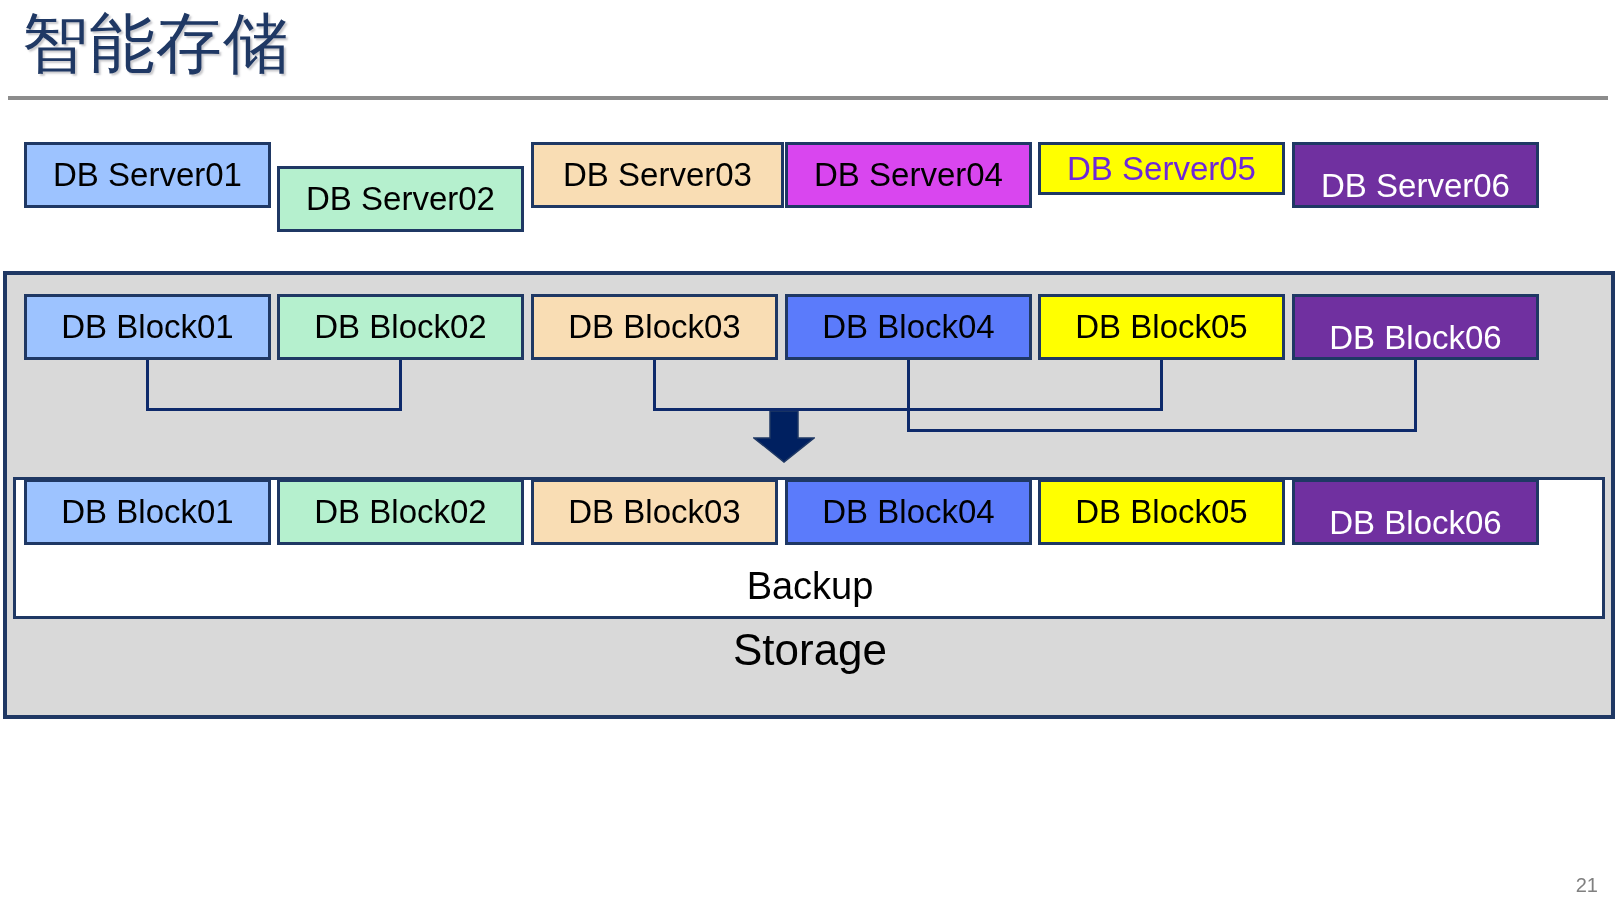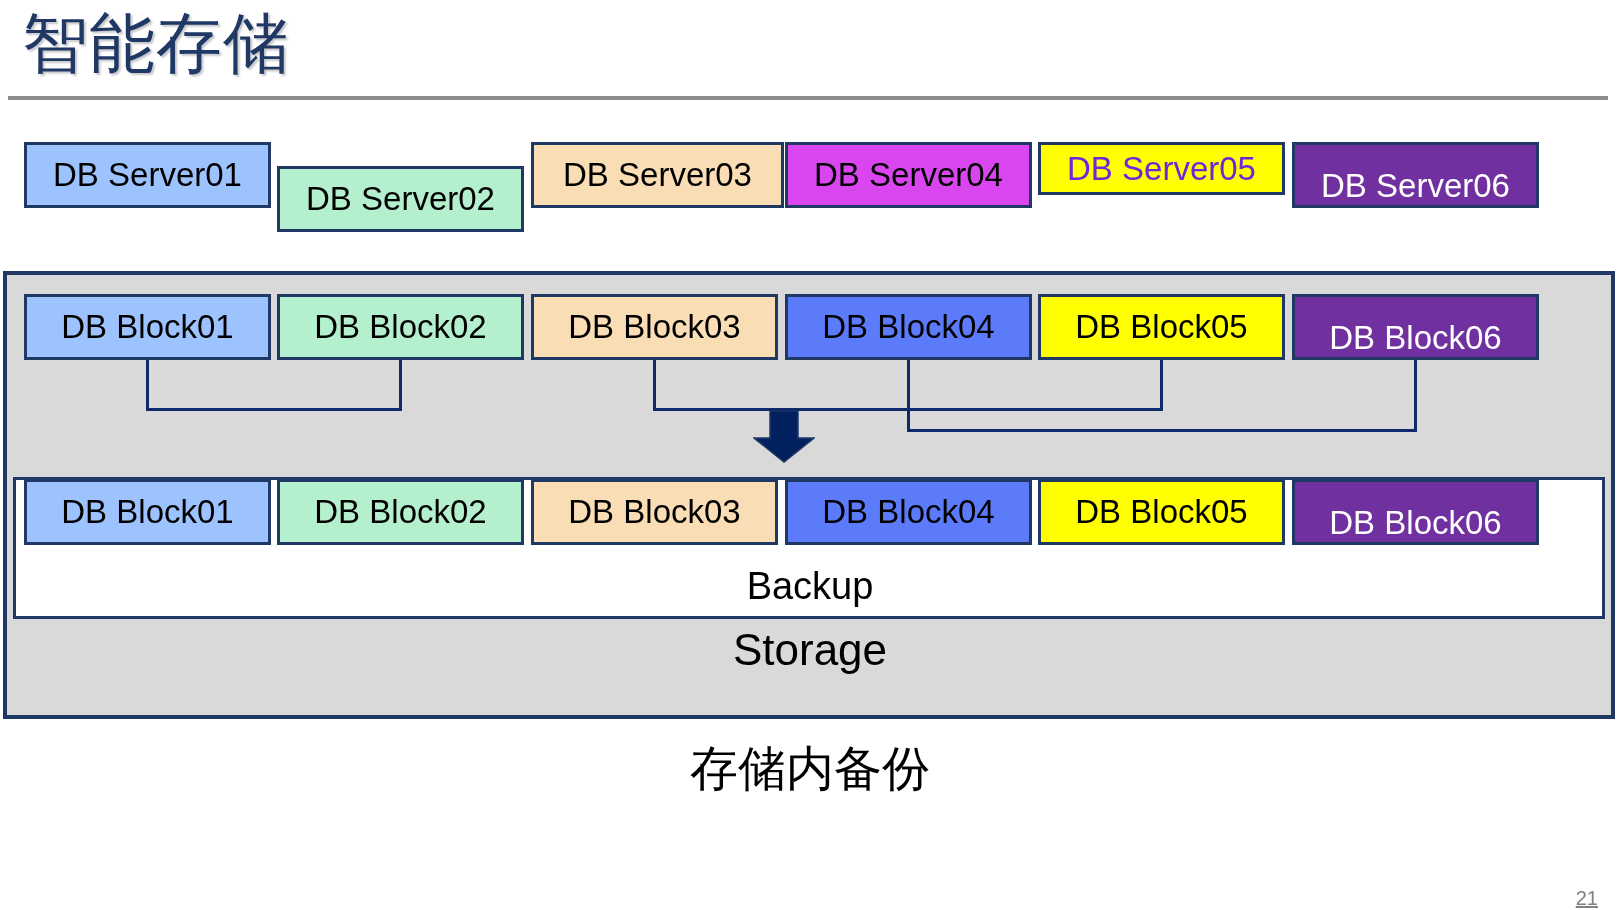--- a/index.html
+++ b/index.html
@@ -110,24 +110,23 @@
     left: 753px;
     top: 411px;
     width: 62px;
     height: 52px;
   }
 
   
   #page-number {
     position: absolute;
     right: 22px;
-    bottom: 0;
+    bottom: 13px;
     font-size: 20px;
     color: #808080;
-    text-decoration: underline;
   }
 
   
   #caption {
     position: absolute;
     left: 0;
     right: 0;
     top: 735px;
     text-align: center;
     font-size: 48px;
@@ -223,16 +222,15 @@
     </div>
     <div class="node light" style="left: 1292px; top: 479px; width: 247px; height: 66px; background: rgb(112, 48, 160); color: rgb(255, 255, 255);">
       <span>DB Block06</span>
     </div>
   </div>
 <div id="backup-label">Backup</div>
 
 <div id="storage-label">Storage</div>
 
 <div id="caption">
-    <div>存储内备份</div>
   </div>
 
 <div id="page-number">21</div>
 
 </body></html>

